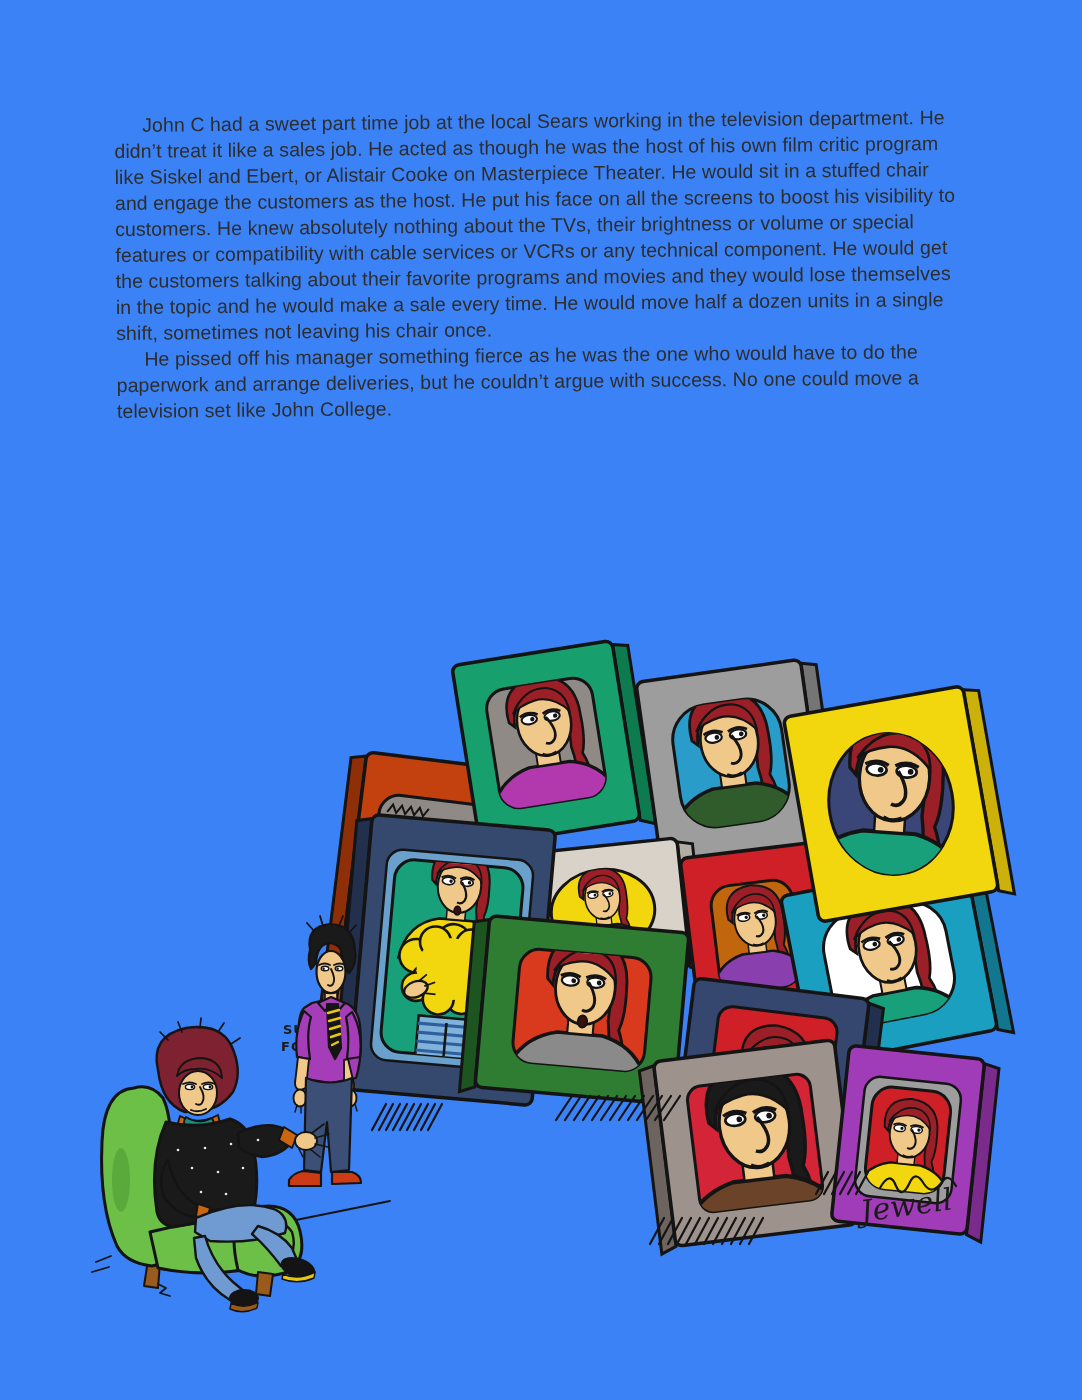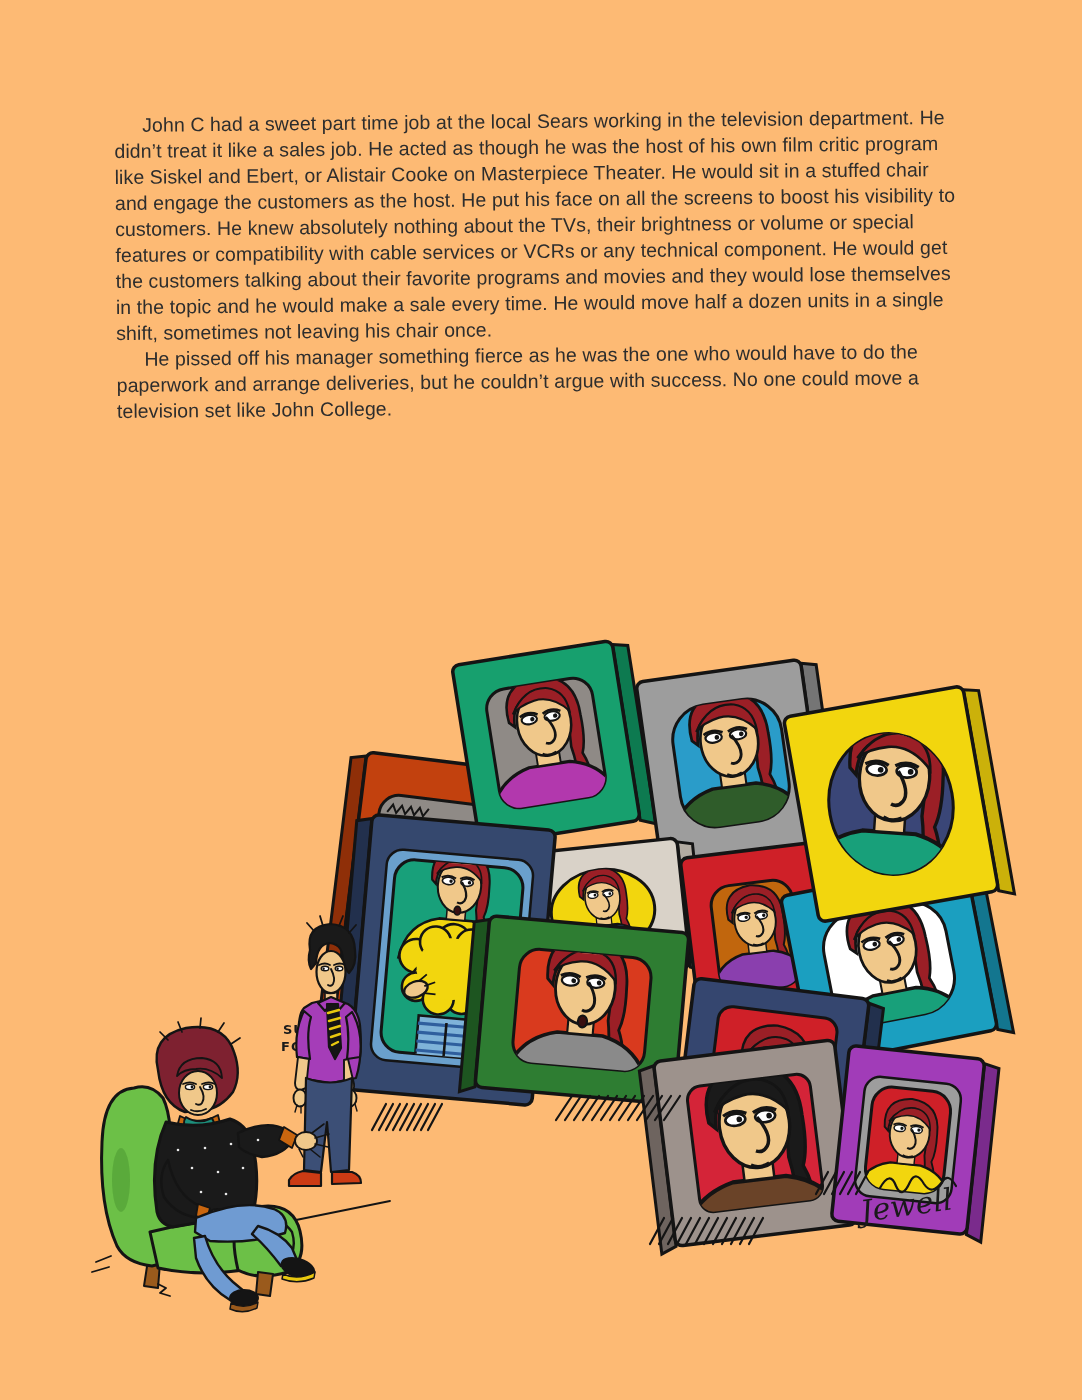--- a/index.html
+++ b/index.html
@@ -1,16 +1,16 @@
 <!DOCTYPE html>
 <html><head>
 <meta charset="utf-8">
 <style>
   html,body{margin:0;padding:0;background:#e8e8e8;}
-  .page{width:1082px;height:1400px;position:relative;background:#fdba74;margin:0 auto;
+  .page{width:1082px;height:1400px;position:relative;background:#3b82f6;margin:0 auto;
         font-family:"Liberation Sans", sans-serif;overflow:hidden;}
   .story{position:absolute;left:114px;top:112px;width:844px;
          transform:rotate(-0.55deg);transform-origin:left top;}
   .story p{margin:0;text-indent:28px;font-size:19.5px;line-height:26px;color:#2d2d2d;
            letter-spacing:0.1px;}
   svg.illo{position:absolute;left:0;top:620px;}
   svg.illo *{vector-effect:none;}
 </style>
 </head>
 <body>

